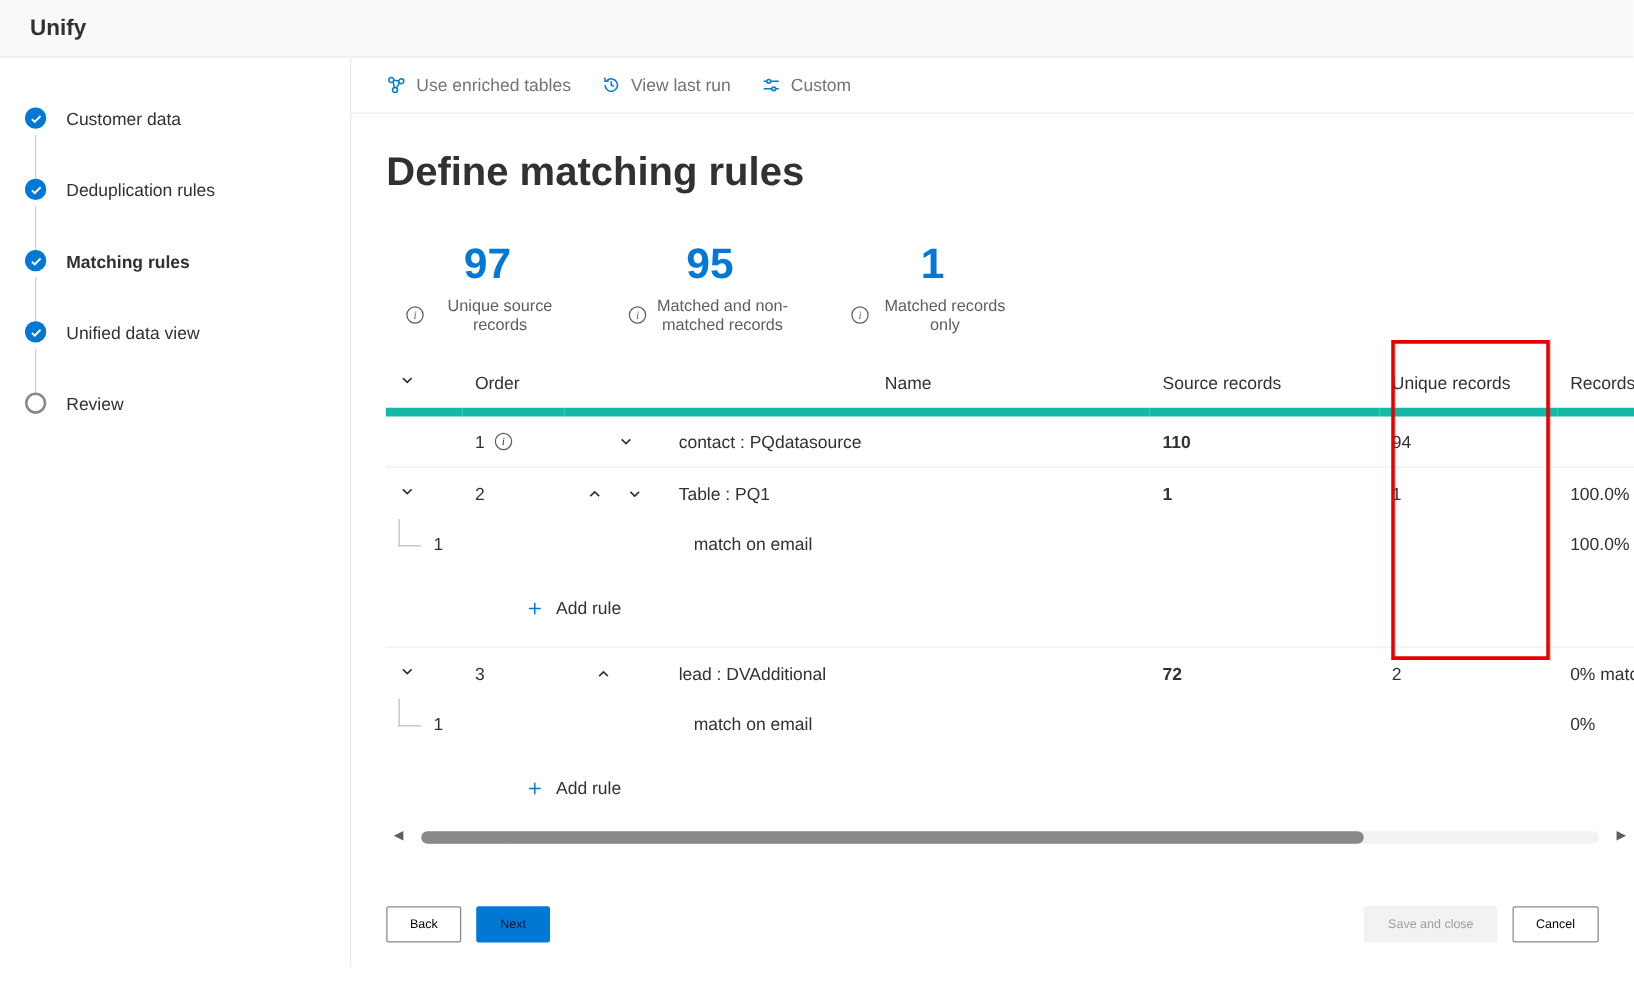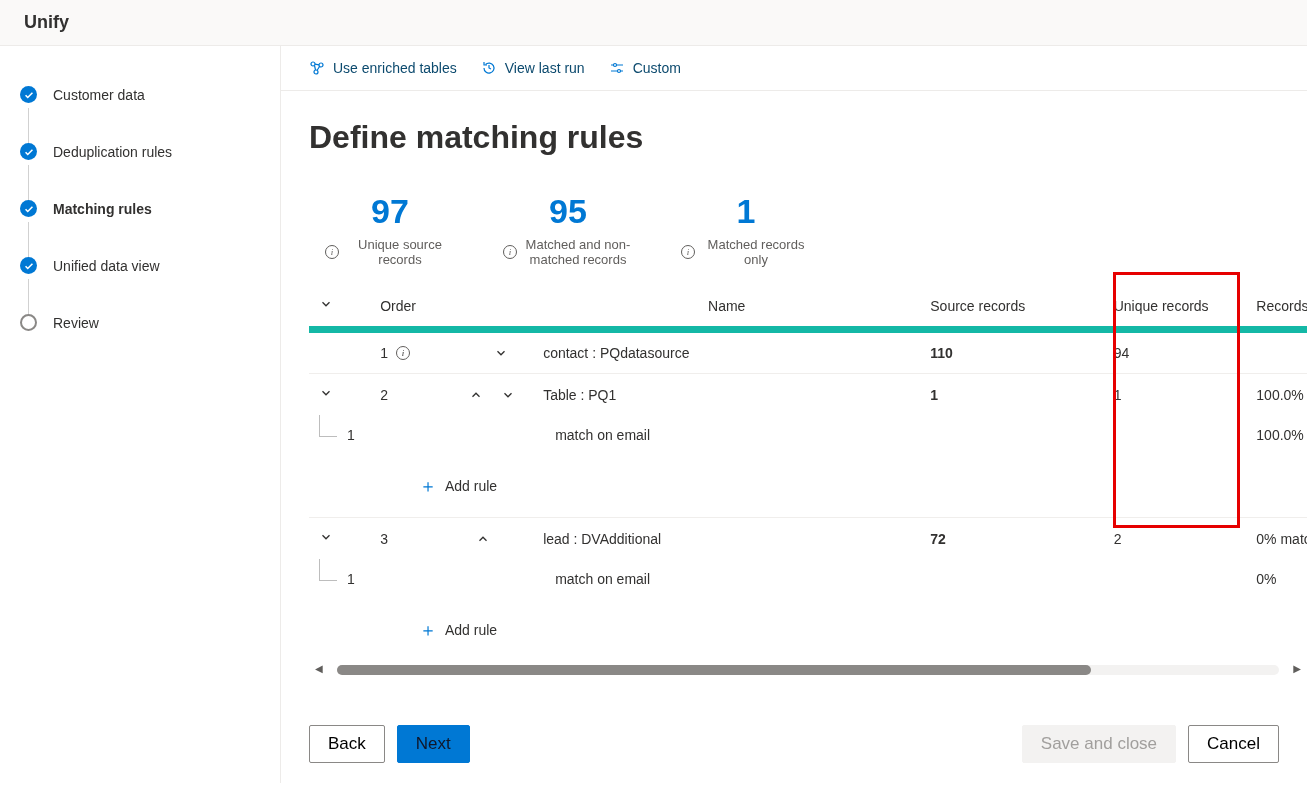--- a/index.html
+++ b/index.html
@@ -11,21 +11,21 @@
     .step::after { content:''; position:absolute; left:8px; top:22px; width:1px; height:36px; background:#d1d1d1; }
     .step.nobar::after { display:none; }
     .step-circle { width: 17px; height: 17px; border-radius: 50%; margin-right: 16px; flex-shrink:0; display:flex; align-items:center; justify-content:center; }
     .step-circle.done { background:#0078d4; }
     .step-circle.done svg { width:10px; height:10px; }
     .step-circle.open { border: 2px solid #8a8886; background:#fff; }
     .step-label { color:#323130; font-size:14px; }
     .step.active .step-label { font-weight:600; }
     .main { flex:1; border-left:1px solid #edebe9; min-width:0; }
     .toolbar { display:flex; gap:24px; padding:14px 28px; border-bottom:1px solid #edebe9; }
-    .toolbar-item { display:flex; align-items:center; gap:8px; color:#0c4a6e; cursor:pointer; }
+    .toolbar-item { display:flex; align-items:center; gap:8px; color:#737373; cursor:pointer; }
     .toolbar-icon { color:#0078d4; display:flex; }
     .content { padding: 28px 0 0 28px; }
     h1 { font-size: 32px; font-weight:600; margin-bottom:20px; }
     .desc { font-size:14px; margin-bottom: 10px; max-width:740px; line-height:1.45; }
     .desc a { color:#0078d4; text-decoration:none; }
     .stats { display:flex; gap:48px; padding:16px 16px 8px 16px; }
     .stat { text-align:center; }
     .stat-value { font-size:34px; font-weight:600; color:#0078d4; }
     .stat-label { display:flex; gap:6px; align-items:center; justify-content:center; margin-top:6px; color:#605e5c; font-size:13px; max-width:130px; }
     .info-icon { width:14px; height:14px; border:1px solid #605e5c; border-radius:50%; flex-shrink:0; display:inline-flex; align-items:center; justify-content:center; font-size:9px; font-style:italic; font-family:Georgia,serif; }
@@ -42,21 +42,21 @@
     .col-unq { width:140px; }
     .col-match { width:140px; }
     .chev { width:14px; height:14px; display:inline-block; }
     .indent { padding-left: 100px; }
     .indent-inner { display:flex; align-items:center; gap:10px; color:#323130; }
     .tree-conn { width:18px; height:22px; border-left:1px solid #bdbdbd; border-bottom:1px solid #bdbdbd; margin-top:-18px; }
     .add-rule { display:flex; align-items:center; gap:8px; color:#323130; cursor:pointer; padding:10px 0 10px 100px; }
     .plus-icon { color:#0078d4; font-size:18px; line-height:1; font-weight:300; }
     .highlight { position:absolute; border:3px solid #e60000; pointer-events:none; }
     .footer { display:flex; gap:12px; padding:20px 28px; align-items:center; margin-top:30px; }
-    .btn { padding:8px 18px; border-radius:2px; border:1px solid #8a8886; background:#fff; cursor:pointer; font-size:17px; }
+    .btn { padding:8px 18px; border-radius:2px; border:1px solid #8a8886; background:#fff; cursor:pointer; font-size:10px; }
     .btn.primary { background:#0078d4; color:#0f172a; border-color:#0078d4; }
     .btn.disabled { background:#f3f2f1; color:#a19f9d; border-color:#f3f2f1; cursor:not-allowed;margin-left:31px; }
     .spacer { flex:1; }
     .scrollbar-fake { height:10px; background:#f3f2f1; position:relative; margin:4px 10px 0 10px; border-radius:5px; }
     .scrollbar-thumb { position:absolute; left:0; width:80%; height:100%; background:#8a8886; border-radius:5px; }
     .scrollbar-row { display:flex; align-items:center; gap:4px; padding:0 6px; }
     .scrollbar-arrow { font-size:10px; color:#605e5c; }
     .table-wrap { position:relative; }
     .th-unq { position:relative; }
     .order-cell { display:inline-flex; align-items:center; gap:8px; justify-content:center; }

